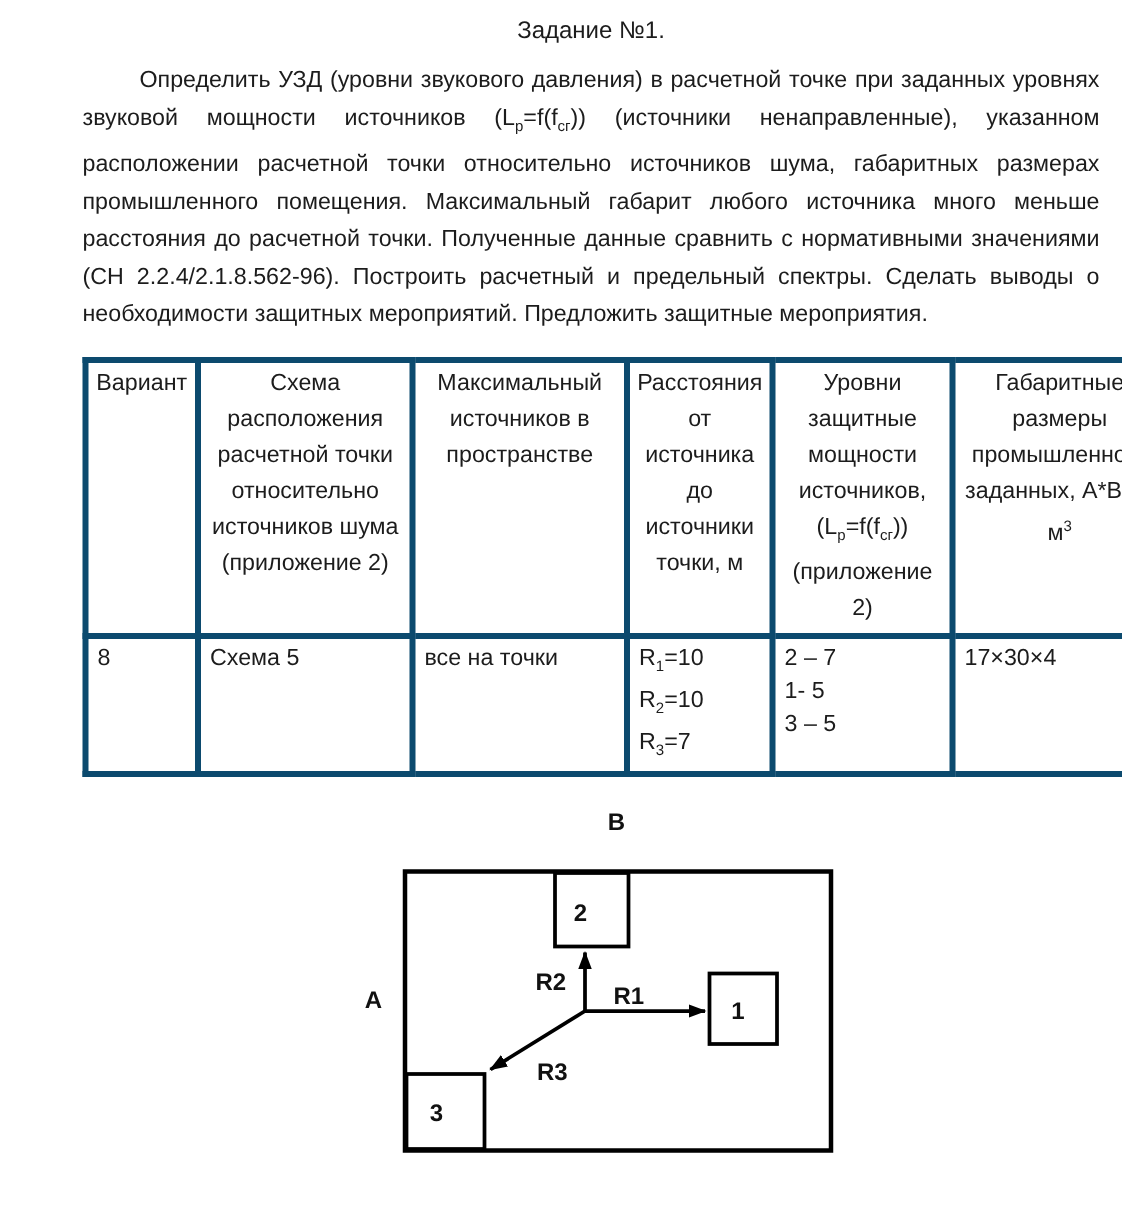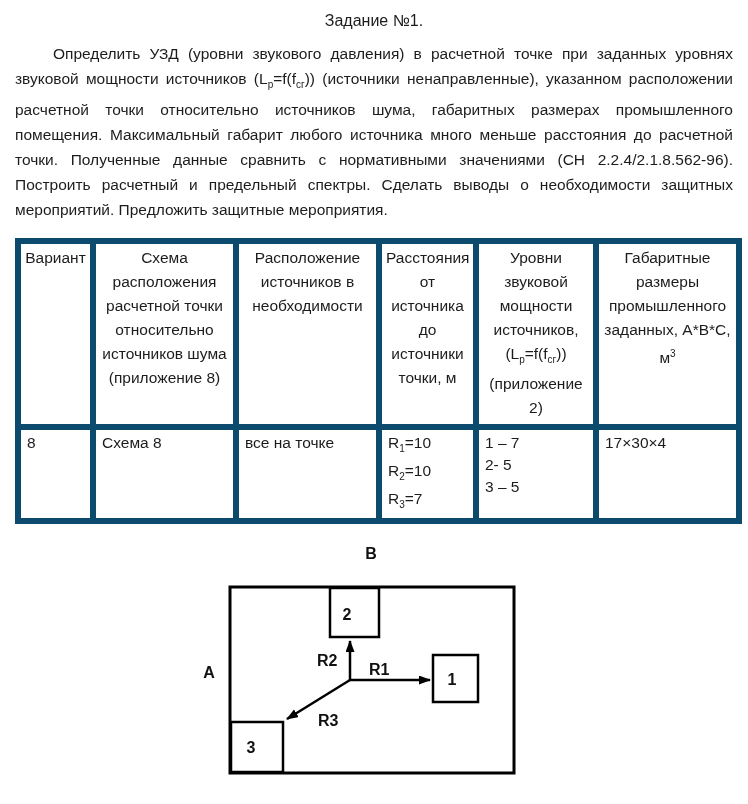--- a/index.html
+++ b/index.html
@@ -3,21 +3,21 @@
 <meta charset="utf-8">
 <style>
   * { margin: 0; padding: 0; box-sizing: border-box; }
   html, body { background: #ffffff; }
   body {
     width: 748px; height: 804px;
     font-family: "Liberation Sans", sans-serif;
     color: #1c1c1c;
     overflow: hidden;
   }
-  .page { width: 748px; height: 804px; padding-top: 8px; }
+  .page { width: 748px; height: 804px; padding-top: 8px; padding-left: 40px; }
 
   .title {
     text-align: center;
     font-size: 16px;
     line-height: 25px;
     margin-bottom: 8px;
   }
 
   p.body-text {
     margin: 0 15px 10px 15px;
@@ -30,21 +30,21 @@
   sup.fml { font-size: 10px; }
 
   table.task {
     border-collapse: collapse;
     table-layout: fixed;
     width: 721px;
     margin: 16px 0 0 15px;
     font-size: 15.5px;
   }
   table.task th, table.task td {
-    border: 6px solid #0c4a6e;
+    border: 4px solid #0c4a6e;
     vertical-align: top;
     font-weight: normal;
   }
   table.task th {
     text-align: center;
     line-height: 24px;
     padding: 2px 4px 4px 4px;
   }
   table.task td {
     text-align: left;
@@ -71,38 +71,38 @@
       <col style="width:75px">
         <col style="width:143px">
         <col style="width:143px">
       <col style="width:97px">
         <col style="width:120px">
         <col style="width:143px">
     </colgroup>
     <tbody>
         <tr>
       <th>Вариант</th>
-      <th>Схема расположения расчетной точки относительно источников шума (приложение 8)</th>
-      <th>Расположение источников в необходимости</th>
+      <th>Схема расположения расчетной точки относительно источников шума (приложение 2)</th>
+      <th>Максимальный источников в пространстве</th>
       <th>Расстояния от источника до источники точки, м</th>
-      <th><span>Уровни звуковой мощности источников, (L</span><sub class="fml">p</sub><span>=f(f</span><sub class="fml">сг</sub><span>)) (приложение 2)</span></th>
+      <th><span>Уровни защитные мощности источников, (L</span><sub class="fml">p</sub><span>=f(f</span><sub class="fml">сг</sub><span>)) (приложение 2)</span></th>
       <th><span>Габаритные размеры промышленного заданных, А*В*С, м</span><sup class="fml">3</sup></th>
     </tr>
     <tr>
       <td>8</td>
-      <td>Схема 8</td>
-      <td>все на точке</td>
+      <td>Схема 5</td>
+      <td>все на точки</td>
       <td>
         <div><span>R</span><sub class="fml">1</sub><span>=10</span></div>
         <div><span>R</span><sub class="fml">2</sub><span>=10</span></div>
         <div><span>R</span><sub class="fml">3</sub><span>=7</span></div>
       </td>
       <td>
-        <div>1 – 7</div>
-        <div>2- 5</div>
+        <div>2 – 7</div>
+        <div>1- 5</div>
         <div>3 – 5</div>
       </td>
       <td>17×30×4</td>
     </tr>
   </tbody>
     </table>
 
   <div class="diagram-wrap">
     <svg width="748" height="245" viewBox="0 0 748 245" xmlns="http://www.w3.org/2000/svg">
       <defs>

